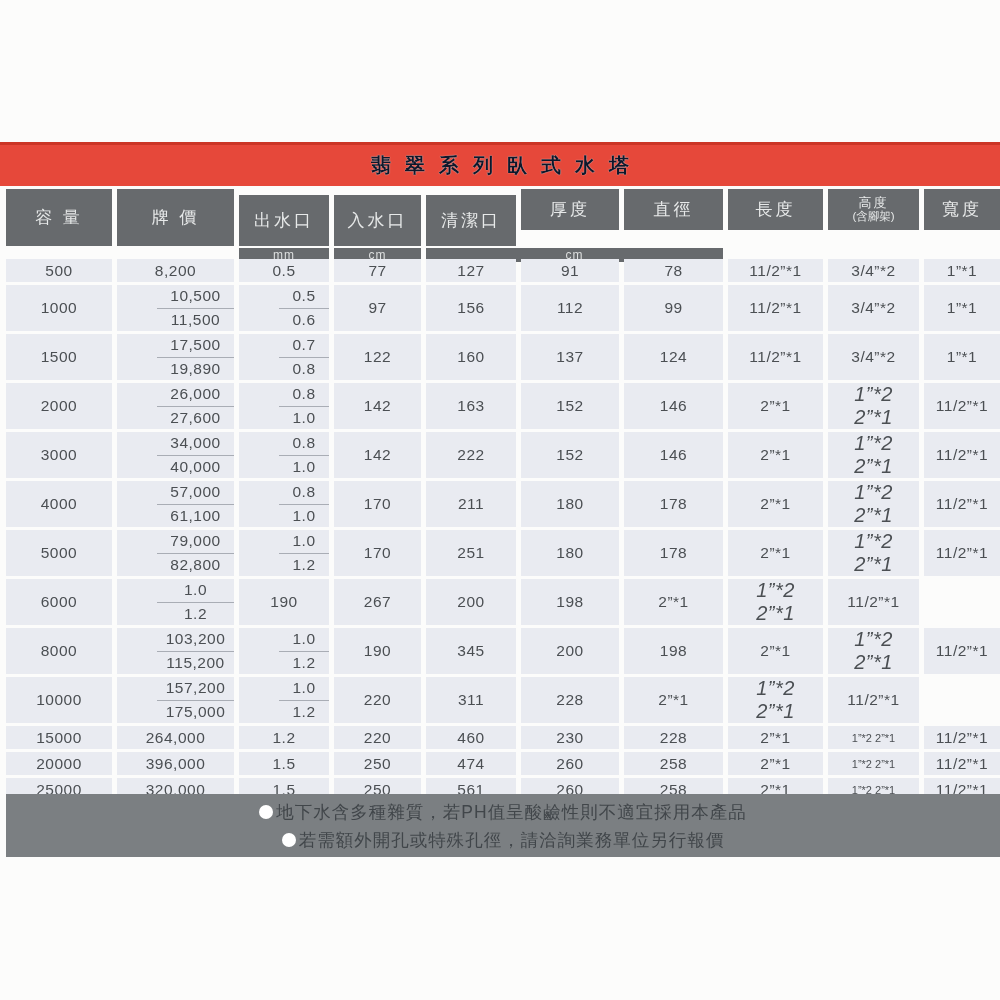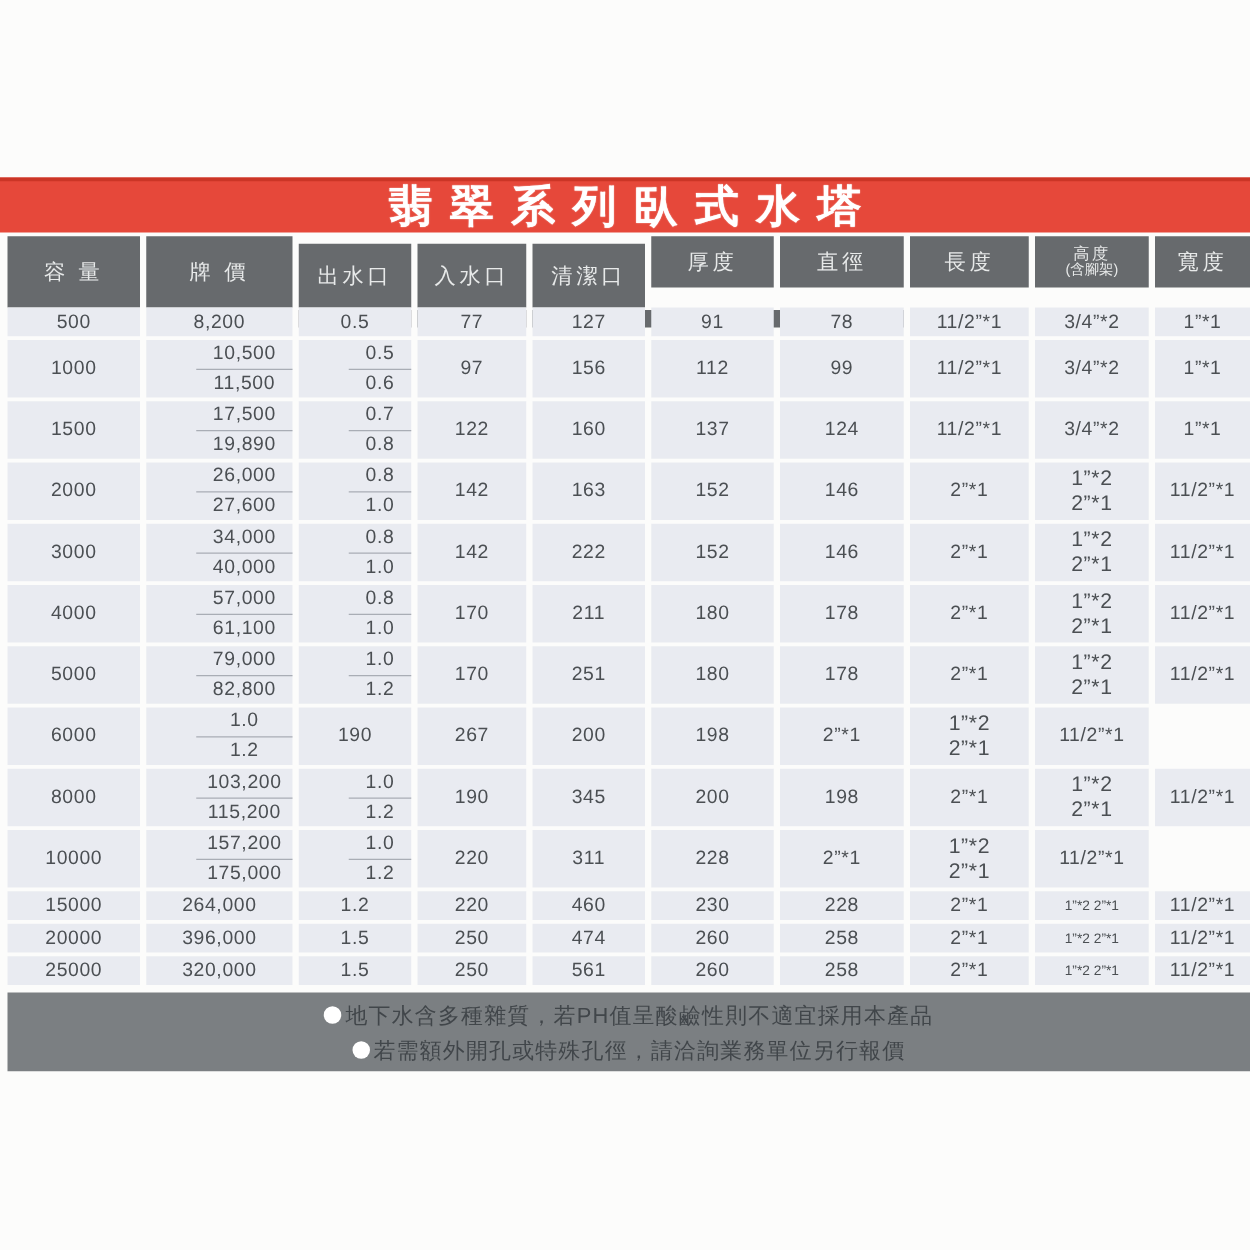--- a/index.html
+++ b/index.html
@@ -13,21 +13,21 @@
   .page { position:absolute; inset:0; background:#fcfcfb; }
 
   
   .banner {
     position:absolute; top:142px; left:0; width:1000px; height:44px;
     background:#e6483a;
     border-top:3px solid #cb3526;
     display:flex; align-items:center; justify-content:center;
   }
   .banner .title {
-    color:#ffffff; font-weight:bold; font-size:35px;
+    color:#0f172a; font-weight:bold; font-size:20px;
     letter-spacing:14px; padding-left:14px; text-shadow:0 0 1px #fff;
   }
 
   
   .grid10 {
     display:grid;
     grid-template-columns:106px 117px 90px 87px 90px 98px 99px 95px 91px auto;
     column-gap:5px;
   }
 
@@ -43,35 +43,35 @@
   }
   .h.tall { grid-row:1 / 3; }
   .h.offset { grid-row:1 / 3; margin-top:6px; }
   .h.unit { font-size:12px; letter-spacing:1px; color:#dddfdf; }
   .h.two-line { flex-direction:column; line-height:1.1; }
   .h .hl1 { font-size:13px; letter-spacing:2px; }
   .h .hl2 { font-size:11.5px; letter-spacing:0; }
   .unit-wide { grid-column:5 / 8; }
 
   
-  .tbody { position:absolute; top:246px; left:6px; width:994px; }
+  .tbody { position:absolute; top:259px; left:6px; width:994px; }
   .trow { margin-bottom:3px; }
   .trow.single { height:23px; }
   .trow.double { height:46px; }
   .cell {
     background:#e9ebf1; color:#4b4f53;
     display:flex; align-items:center; justify-content:center;
     font-size:15.5px; letter-spacing:0.5px;
   }
   .cell.split { flex-direction:column; align-items:stretch; }
   .cell.split .sub {
     flex:1; display:flex; align-items:center; justify-content:center;margin-left:40px;
   }
   .cell.split .sub + .sub { border-top:1px solid #a9adb5; }
-  .cell.stack2 { flex-direction:column; line-height:1.15; font-size:17px; }
+  .cell.stack2 { flex-direction:column; line-height:1.15; font-size:20px;font-style:italic; }
   .cell .small-pair { font-size:11px; letter-spacing:0; }
 
   
   .notes {
     position:absolute; top:794px; left:6px; width:994px; height:63px;
     background:#7b7f82;
     display:flex; flex-direction:column; justify-content:center;
     color:#41464a; font-size:17.5px; letter-spacing:1px; font-weight:500;
   }
   .notes .line1 { display:flex; justify-content:center; margin-bottom:4px; }

